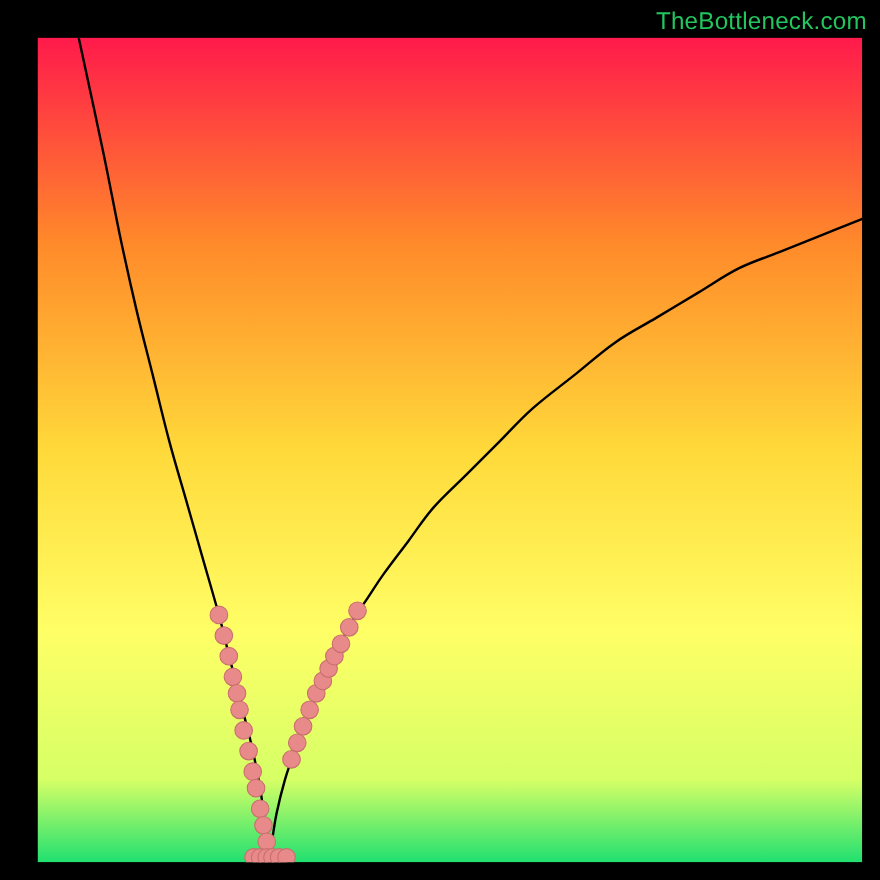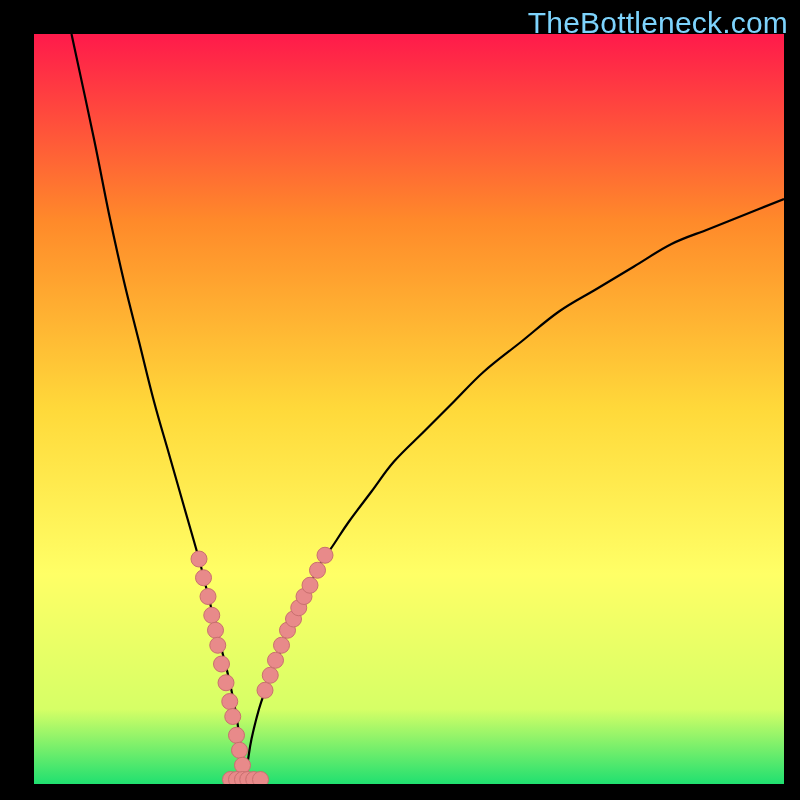--- a/index.html
+++ b/index.html
@@ -27,22 +27,22 @@
     height: 750px;
     overflow: hidden;
   }
   .plot-area svg {
     display: block;
   }
   .watermark {
     position: absolute;
     top: 6px;
     right: 12px;
-    color: #7dd3fc;
-    font-size: 30px;
+    color: #22c55e;
+    font-size: 22px;
     font-weight: 400;
     letter-spacing: 0.2px;
     font-family: Arial, Helvetica, sans-serif;
   }
 </style>
 </head>
 <body>
 
 <div class="frame">
   <div class="plot-area">

